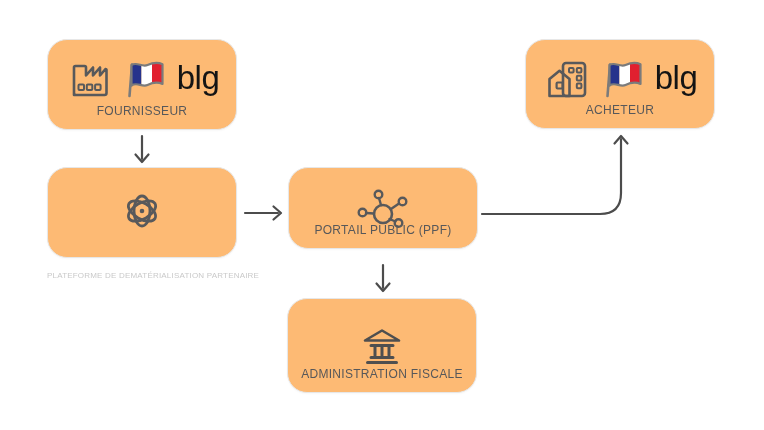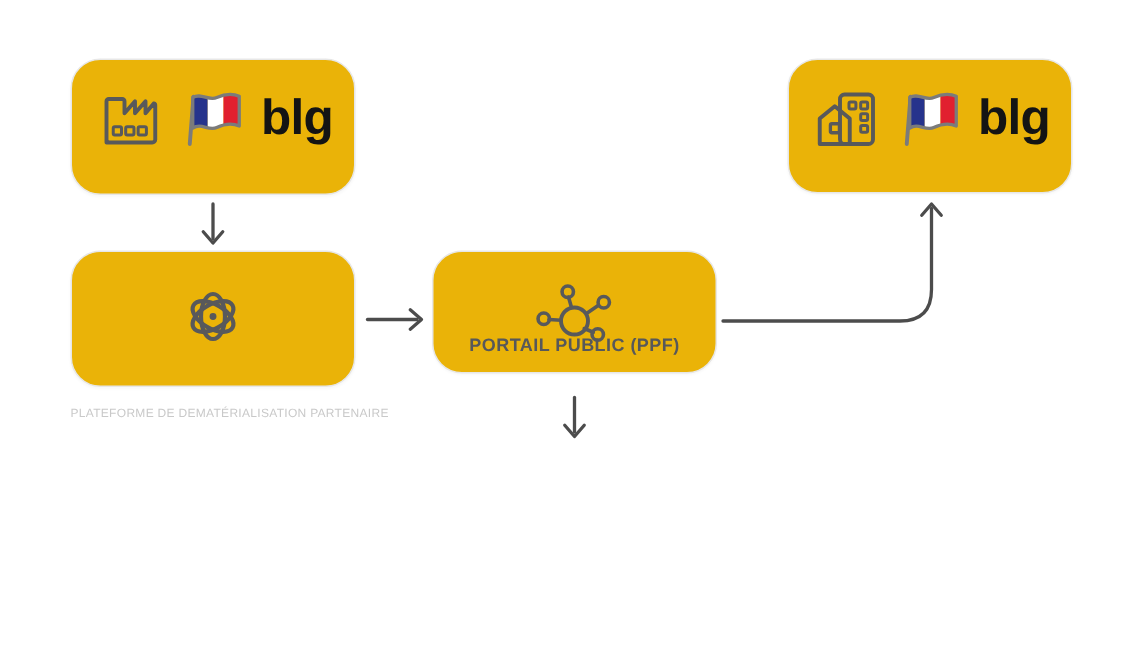--- a/index.html
+++ b/index.html
@@ -1,25 +1,24 @@
 <!DOCTYPE html>
 <html><head>
 <meta charset="utf-8">
 <style>
   html,body { margin:0; padding:0; background:#ffffff; }
   #canvas {
     position:relative; width:764px; height:430px; background:#ffffff;
     font-family:"Liberation Sans", sans-serif; overflow:hidden;
   }
   .node {
-    position:absolute; background:#eab308;
+    position:absolute; background:#fdba74;
     border:1px solid #e7e7e7; border-radius:20px;
     box-shadow:0 1px 2px rgba(0,0,0,0.03);
     box-sizing:border-box;
-    font-weight:bold;
   }
   .icon-row {
     position:absolute; left:0; right:0; top:12px; height:54px;
     display:flex; align-items:center; justify-content:center; gap:8px;
   }
   .icon-center {
     position:absolute; left:0; right:0; top:16px; height:54px;
     display:flex; align-items:center; justify-content:center;
   }
   .node-label {
@@ -102,52 +101,62 @@
   <div class="node" style="left:47px; top:39px; width:190px; height:91px;">
     <div class="icon-row">
       <svg width="50" height="42" viewBox="0 0 48 42">
           <use href="#sym-factory"></use>
         </svg>
       <svg width="46" height="42" viewBox="0 0 44 42">
           <use href="#sym-flag"></use>
         </svg>
       <div class="logo-text">blg</div>
     </div>
+    <div class="node-label">FOURNISSEUR</div>
   </div>
 
   <div class="node" style="left:525px; top:39px; width:190px; height:90px;">
     <div class="icon-row">
       <svg width="50" height="42" viewBox="0 0 50 42">
           <use href="#sym-homework"></use>
         </svg>
       <svg width="46" height="42" viewBox="0 0 44 42">
           <use href="#sym-flag"></use>
         </svg>
       <div class="logo-text">blg</div>
     </div>
+    <div class="node-label">ACHETEUR</div>
   </div>
 
   <div class="node" style="left:47px; top:167px; width:190px; height:91px;">
     <div class="icon-center">
       <svg width="46" height="46" viewBox="0 0 46 46">
           <use href="#sym-atom"></use>
         </svg>
     </div>
   </div>
   <div class="sub-caption">PLATEFORME DE DEMATÉRIALISATION PARTENAIRE</div>
 
   <div class="node" style="left:288px; top:167px; width:190px; height:82px;">
     <div class="icon-center">
       <svg width="54" height="46" viewBox="0 0 54 46">
           <use href="#sym-hub"></use>
         </svg>
     </div>
     <div class="node-label">PORTAIL PUBLIC (PPF)</div>
   </div>
 
+  <div class="node" style="left:287px; top:298px; width:190px; height:95px;">
+    <div class="icon-center" style="top:20px;">
+      <svg width="46" height="42" viewBox="0 0 46 42">
+          <use href="#sym-bank"></use>
+        </svg>
+    </div>
+    <div class="node-label">ADMINISTRATION FISCALE</div>
+  </div>
 
   <svg class="edges" width="764" height="430" viewBox="0 0 764 430">
     <g>
       <path class="edge" d="M142 136 V159"></path>
       <path class="edge" d="M135.5 154.5 L142 162 L148.5 154.5"></path>
     </g>
     <g>
       <path class="edge" d="M245 213 H278"></path>
       <path class="edge" d="M273.5 206.5 L281 213 L273.5 219.5"></path>
     </g>

